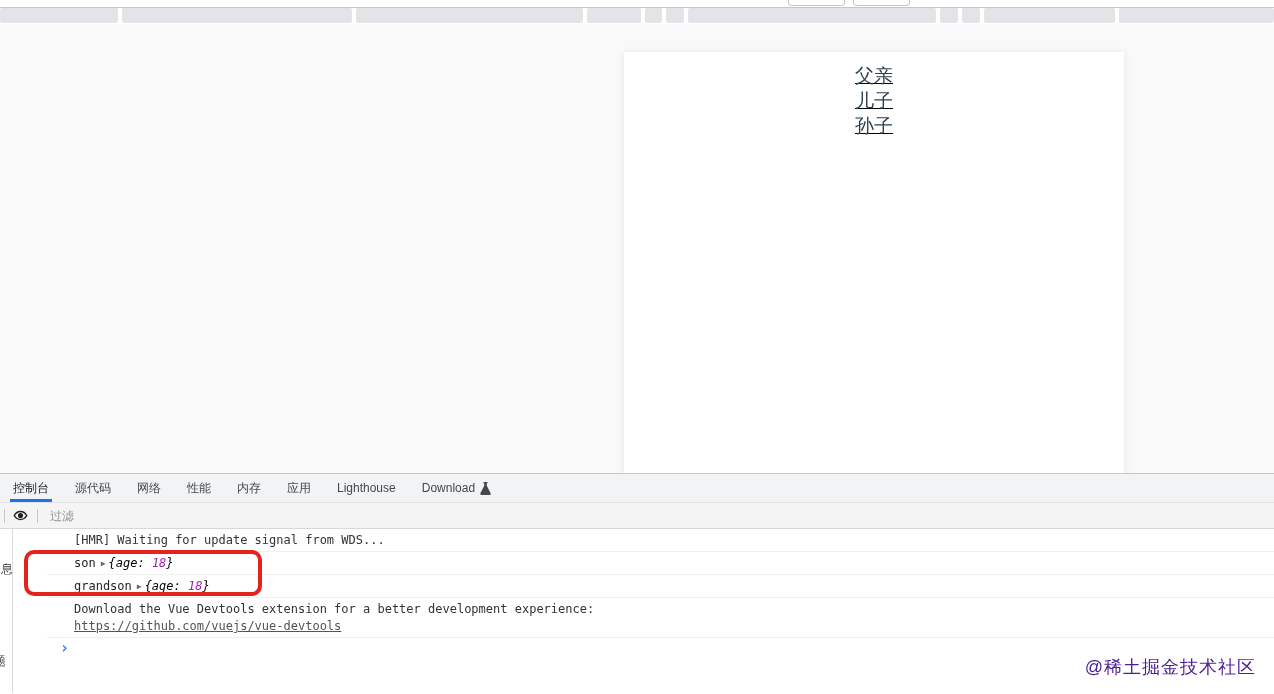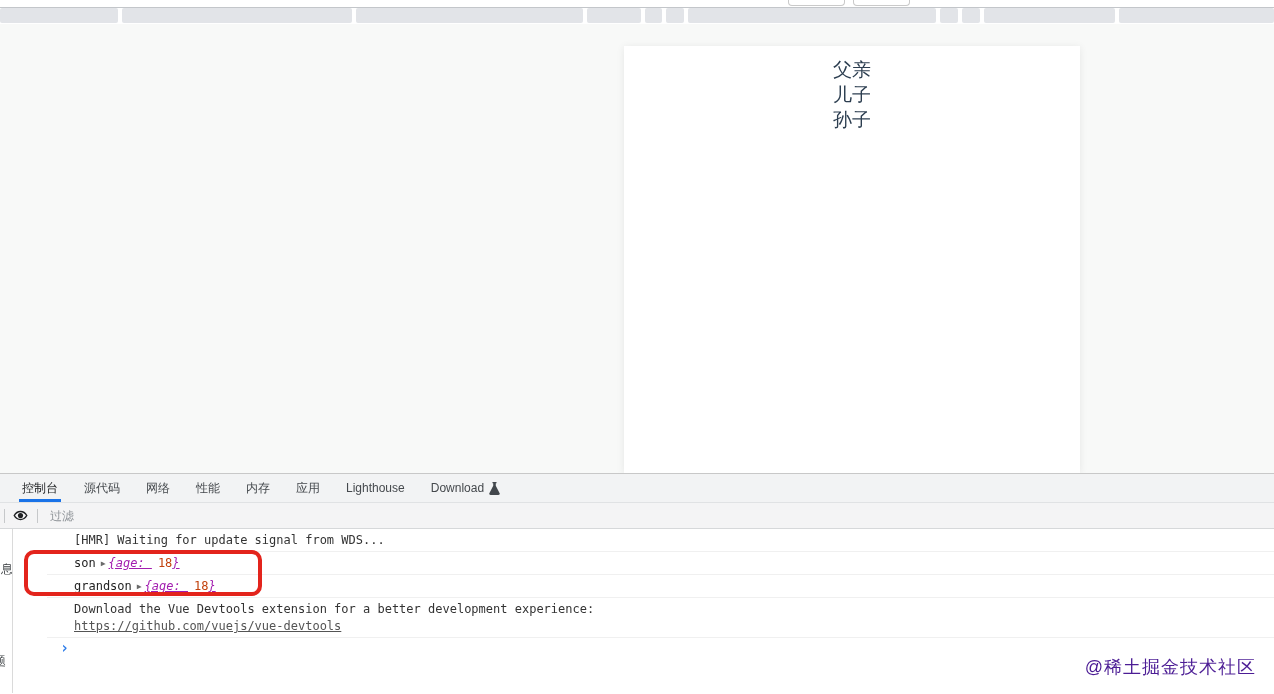--- a/index.html
+++ b/index.html
@@ -22,34 +22,34 @@
     position: absolute; top: 0; height: 6px; width: 57px;
     background: #fff; border: 1px solid #c9c9c9; border-top: none;
     border-radius: 0 0 4px 4px;
   }
   .mini-btn.b1 { left: 788px; }
   .mini-btn.b2 { left: 853px; }
 
   
   .viewport { position: absolute; top: 24px; left: 0; width: 1274px; height: 449px; background: #f8f9f8; }
   .vue-panel {
-    position: absolute; left: 624px; top: 22px; width: 456px; height: 427px;
-    background: #ffffff; box-shadow: 0 1px 8px rgba(0,0,0,0.08);
+    position: absolute; left: 624px; top: 28px; width: 500px; height: 427px;
+    background: #ffffff; box-shadow: 0 1px 8px rgba(0,0,0,0.08); text-decoration: underline;
   }
   .vue-lines { padding-top: 11px; text-align: center; }
   .vue-line { font-size: 19px; line-height: 25px; color: #2c3e50; }
 
   
   .devtools {
     position: absolute; top: 473px; left: 0; width: 1274px; height: 221px;
     background: #fff; border-top: 1px solid #c8c8c8;
   }
   .dt-tabs {
     height: 29px; background: #f2f3f4; display: flex; align-items: stretch;
-    padding-left: 9px; border-bottom: 1px solid #e0e2e4;
+    border-bottom: 1px solid #e0e2e4;
   }
   .dt-tab {
     padding: 0 13px; display: flex; align-items: center; gap: 5px;
     font-size: 12px; color: #45494d; position: relative; white-space: nowrap; cursor: default;
   }
   .dt-tab.active { color: #1b1d1f; }
   .dt-tab.active::after {
     content: ""; position: absolute; left: 10px; right: 10px; bottom: 0;
     height: 3px; background: #1a73e8;
   }
@@ -75,22 +75,22 @@
   .side-char.c1 { left: 1px; top: 32px; }
   .side-char.c2 { left: -6px; top: 124px; }
 
   .console-rows { margin-left: 14px; font-family: "DejaVu Sans Mono", monospace; font-size: 12px; padding-left: 33px; }
   .crow {
     border-bottom: 1px solid #f0f0f0; padding: 4px 6px 3px 27px;
     line-height: 15px; color: #333; white-space: nowrap;
   }
   .obj-name { color: #232323; }
   .disclosure { font-size: 8px; color: #6b6b6b; vertical-align: 1px; padding: 0 3px 0 5px; cursor: pointer; }
-  .obj-preview { font-style: italic; color: #a21caf; text-decoration: underline; }
-  .obj-number { color: #c2410c; margin-left: 6px; }
+  .obj-preview { font-style: italic; color: #000000; }
+  .obj-number { font-style: italic; color: #a21caf; }
   .console-link { color: #545454; text-decoration: underline; cursor: pointer; }
   .dl-line2 { margin-top: 2px; }
   .prompt-row { padding: 3px 0 0 13px; }
   .prompt-chevron { color: #2e7de9; font-size: 15px; font-weight: 700; line-height: 15px; cursor: text; }
 
   .annotation {
     position: absolute; left: 24px; top: 21px; width: 238px; height: 46px;
     border: 4px solid #e3241c; border-radius: 10px; pointer-events: none;
   }
   .watermark {

